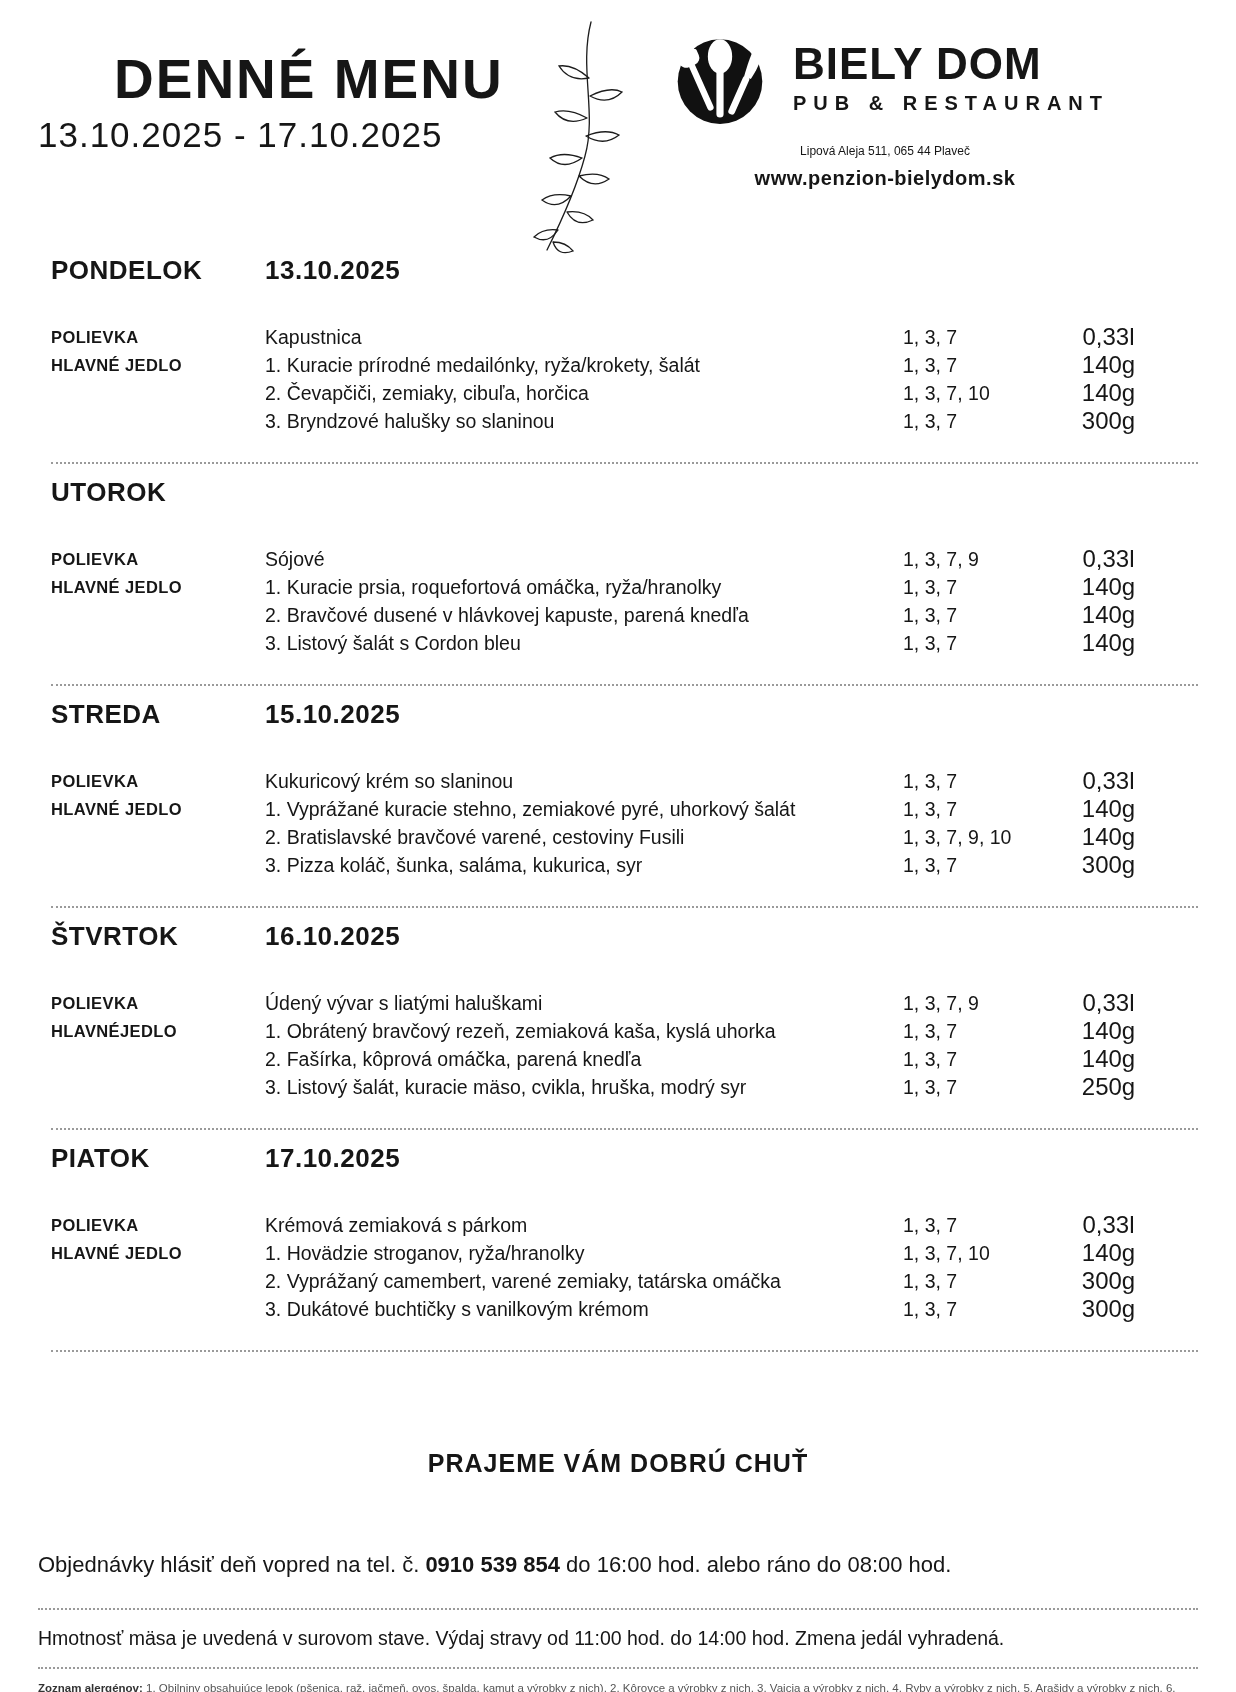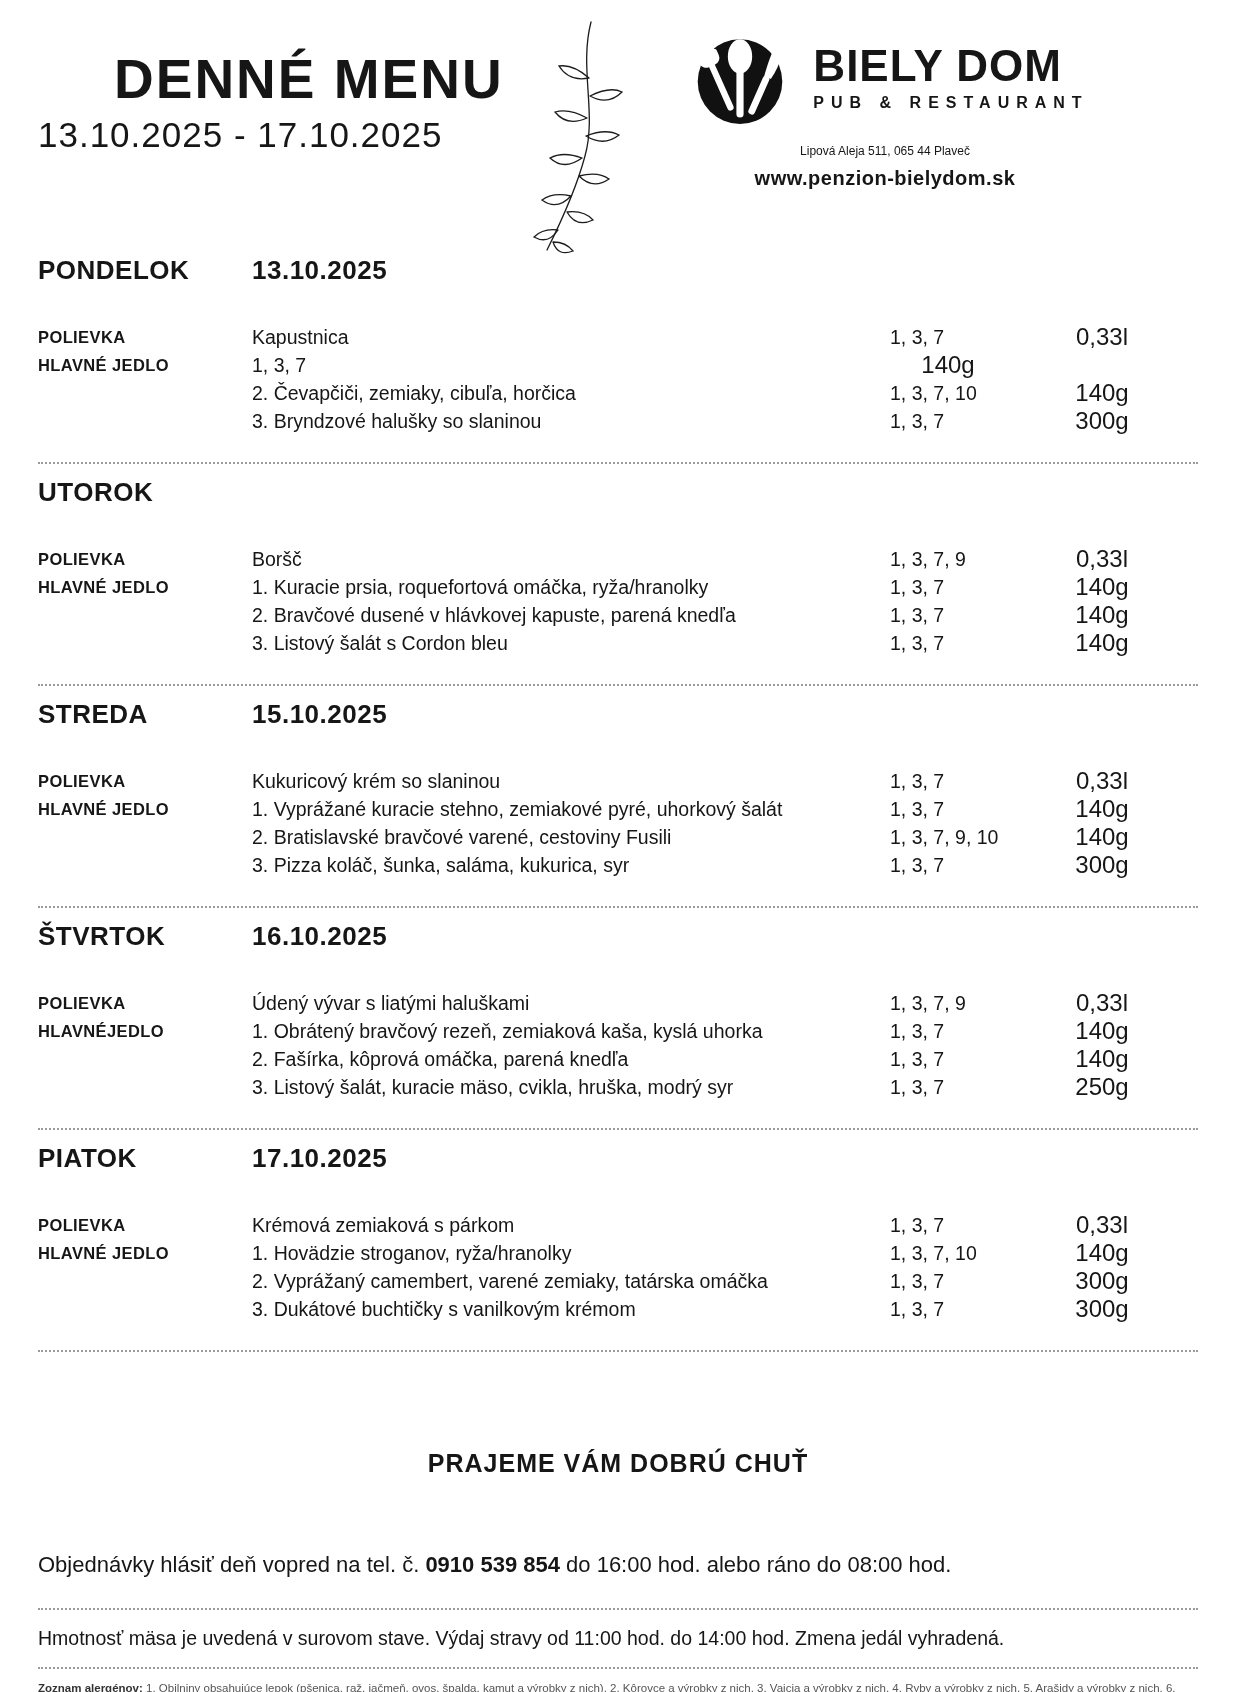--- a/index.html
+++ b/index.html
@@ -9,26 +9,26 @@
   }
   
   .title-block{position:absolute;left:38px;top:52px;}
   .main-title{font-size:55px;font-weight:800;letter-spacing:2px;margin:0 0 10px 76px;line-height:1;}
   .date-range{font-size:35px;font-weight:400;letter-spacing:1px;line-height:1;}
   .sprig{position:absolute;left:505px;top:18px;width:160px;height:238px;}
   .brand{position:absolute;left:660px;top:24px;width:450px;text-align:center;}
   .brand-top{display:flex;align-items:center;justify-content:center;gap:14px;}
   .brand-names{text-align:left;}
   .brand-name{font-size:44px;font-weight:800;letter-spacing:1px;line-height:1;}
-  .brand-sub{font-size:16px;font-weight:600;letter-spacing:7px;margin-top:6px;}
+  .brand-sub{font-size:20px;font-weight:600;letter-spacing:7px;margin-top:6px;}
   .brand-address{font-size:12px;margin-top:12px;}
   .brand-site{font-size:20px;font-weight:700;margin-top:9px;letter-spacing:0.5px;}
   
   .menu{position:absolute;top:242px;left:38px;width:1160px;}
-  .day{padding:13px 0 27px;border-bottom:2px dotted #9a9a9a;}
+  .day{padding:13px 0 27px;border-bottom:2px dotted #9a9a9a;margin-left:13px;}
   .day:last-child{border-bottom:none;}
   .day-header{display:grid;grid-template-columns:214px 1fr;font-size:26px;font-weight:800;letter-spacing:0.5px;margin-bottom:37px;}
   .menu-row{display:grid;grid-template-columns:214px 638px 116px 1fr;line-height:28px;}
   .row-label{font-size:16.5px;font-weight:800;letter-spacing:0.4px;align-self:center;}
   .dish{font-size:19.5px;}
   .allergens{font-size:19.5px;}
   .portion{font-size:24px;text-align:center;}
   
   .wish{text-align:center;font-size:25px;font-weight:700;letter-spacing:1px;margin-top:97px;}
   .order-note{font-size:22px;margin:74px 0 0;}
@@ -106,20 +106,21 @@
         <span>13.10.2025</span>
       </div>
       <div class="menu-row">
         <span class="row-label">POLIEVKA</span>
         <span class="dish">Kapustnica</span>
         <span class="allergens">1, 3, 7</span>
         <span class="portion">0,33l</span>
       </div>
       <div class="menu-row">
         <span class="row-label">HLAVNÉ JEDLO</span>
+        <span class="dish">1.  Kuracie prírodné medailónky, ryža/krokety, šalát</span>
         <span class="allergens">1, 3, 7</span>
         <span class="portion">140g</span>
       </div>
       <div class="menu-row">
         <span class="row-label"></span>
         <span class="dish">2. Čevapčiči, zemiaky, cibuľa, horčica</span>
         <span class="allergens">1, 3, 7, 10</span>
         <span class="portion">140g</span>
       </div>
       <div class="menu-row">
@@ -129,21 +130,21 @@
         <span class="portion">300g</span>
       </div>
     </section>
 
     <section class="day">
       <div class="day-header">
         <span>UTOROK</span>
       </div>
       <div class="menu-row">
         <span class="row-label">POLIEVKA</span>
-        <span class="dish">Boršč</span>
+        <span class="dish">Sójové</span>
         <span class="allergens">1, 3, 7, 9</span>
         <span class="portion">0,33l</span>
       </div>
       <div class="menu-row">
         <span class="row-label">HLAVNÉ JEDLO</span>
         <span class="dish">1. Kuracie prsia, roquefortová omáčka, ryža/hranolky</span>
         <span class="allergens">1, 3, 7</span>
         <span class="portion">140g</span>
       </div>
       <div class="menu-row">

